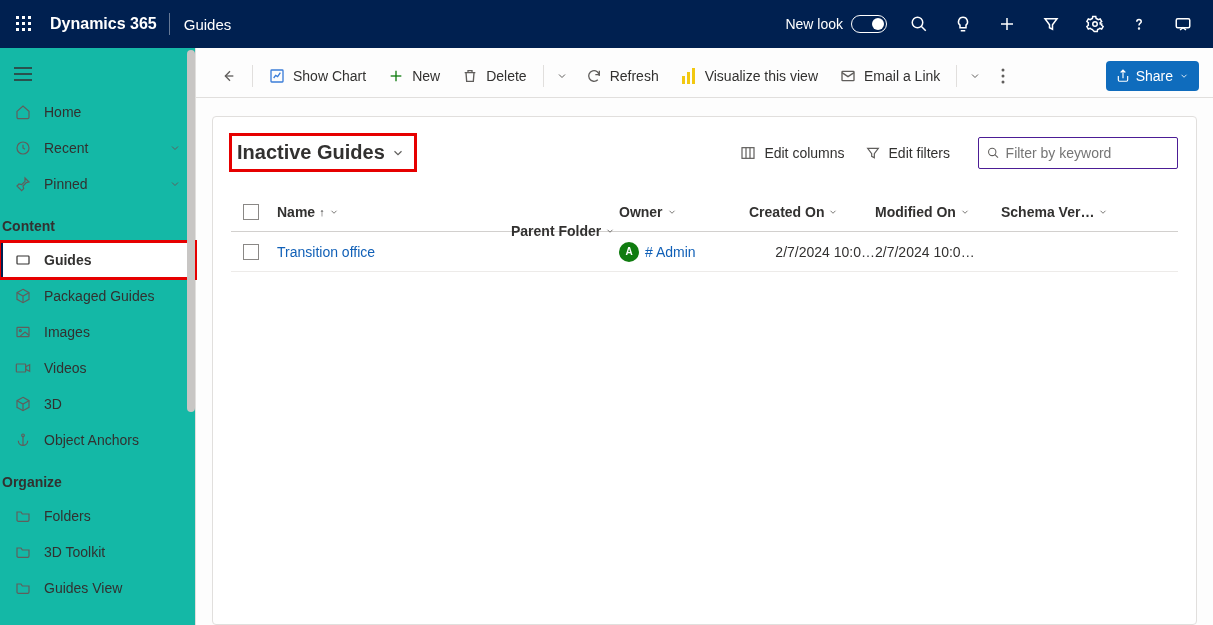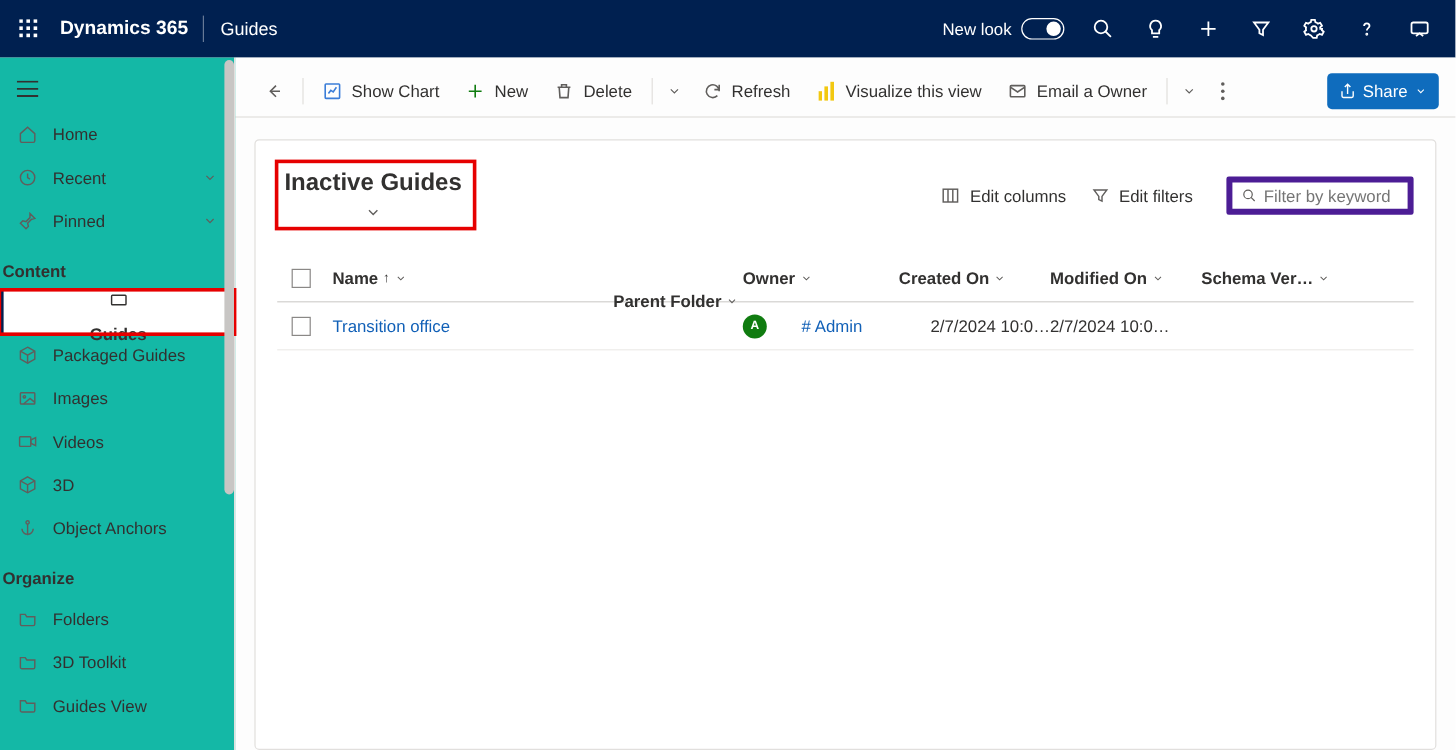--- a/index.html
+++ b/index.html
@@ -24,62 +24,62 @@
   
   
   .sidebar { width: 196px; background:#14b8a6; border-right:1px solid #e1dfdd; display:flex; flex-direction:column; padding-top:6px; position:relative; }
   .sidebar .ham { height:40px; display:flex; align-items:center; padding-left:14px; }
   .nav-item { display:flex; align-items:center; height:36px; padding:0 12px 0 14px; gap:12px; cursor:pointer; color:#323130; }
   .nav-item .ni-icon { width:18px; height:18px; display:flex; align-items:center; justify-content:center; color:#605e5c; }
   .nav-item .ni-label { flex:1; font-size:14px; }
   .nav-item .ni-chev { width:14px; color:#605e5c; }
   .nav-section { padding: 16px 2px 8px; font-weight:600; font-size:14px; color:#323130; }
   .nav-item.active { background:#fff; border-left:3px solid #002050; padding-left:11px; font-weight:600; }
-  .redbox { outline:3px solid #e60000; outline-offset:-1px;flex-direction:column; }
+  .redbox { outline:3px solid #e60000; outline-offset:-1px; }
   .scroll-ind { position:absolute; right:0; top:0; width:8px; height:100%; }
   .scroll-ind::before { content:""; position:absolute; right:0; top:2px; width:8px; height:362px; background:#c8c6c4; border-radius:4px;}
   
   
   .main { flex:1; display:flex; flex-direction:column; background:#fdfdfd; }
   
   .cmdbar { height:44px; margin-top:6px; display:flex; align-items:center; padding:0 14px; gap:2px; border-bottom:1px solid #e1dfdd; }
   .cmdbtn { display:flex; align-items:center; gap:8px; padding:0 10px; height:32px; font-size:14px; cursor:pointer; }
   .cmdbtn .ci { width:16px; height:16px; display:flex; align-items:center; justify-content:center; }
   .vsep2 { width:1px; height:22px; background:#e1dfdd; margin:0 4px; }
   .cmdbar .spacer { flex:1; }
   .sharebtn { background:#0f6cbd; color:#fff; height:30px; border-radius:4px; padding:0 10px 0 10px; display:flex; align-items:center; gap:6px; font-size:14px; }
   .overflow { width:28px; display:flex; justify-content:center; }
   
   .viewpanel { margin:18px 16px 0 16px; border:1px solid #e1dfdd; border-radius:4px; background:#fff; padding:18px 18px 0 18px; flex:1; }
   .viewhead { display:flex; align-items:center; }
   .viewtitle-wrap { outline:3px solid #e60000; padding:6px 10px 6px 6px; display:inline-flex; align-items:center; gap:6px; }
   .viewtitle { font-size:20px; font-weight:600; }
   .viewhead .spacer { flex:1; }
   .headaction { display:flex; align-items:center; gap:8px; padding:0 10px; height:32px; font-size:14px; cursor:pointer; }
-  .searchbox { border:5px solid #4c1d95; border-radius:2px; height:32px; width:156px; display:flex; align-items:center; padding:0 8px; gap:6px; color:#605e5c; margin-left:18px; }
+  .searchbox { border:1px solid #4c1d95; border-radius:2px; height:32px; width:200px; display:flex; align-items:center; padding:0 8px; gap:6px; color:#605e5c; margin-left:18px; }
   .searchbox input { border:none; outline:none; font-size:14px; width:100%; color:#323130; background:transparent;}
   
   
   .grid { margin-top:22px; }
   .grid-header, .grid-row { display:flex; align-items:center; height:40px; border-bottom:1px solid #edebe9; }
   .grid-header { font-weight:600; color:#323130; border-bottom:1px solid #d2d0ce;}
   .col-check { width:40px; display:flex; justify-content:center;}
   .col-name { width:240px; padding-left:6px;}
   .col-parent { width:108px;margin-top:39px;}
   .col-owner { width:130px;}
   .col-created { width:126px;text-align:right;}
   .col-modified { width:126px;}
   .col-schema { width:110px;}
   .colhead { display:flex; align-items:center; gap:4px; }
   .chev-sm { width:10px; height:10px; }
   .checkbox { width:16px; height:16px; border:1px solid #8a8886; background:#fff; }
   .link { color:#1160b7; }
   .owner-cell { display:flex; align-items:center; gap:6px; }
   .avatar { width:20px; height:20px; border-radius:50%; background:#107c10; color:#fff; font-size:10px; display:flex; align-items:center; justify-content:center; font-weight:600;}
-  .hash { color:#1160b7;margin-left:23px; }
+  .hash { color:#1160b7; }
   .sort-arrow { font-size:11px; }
   
   svg { display:block; }
 </style>
 </head>
 <body>
 
 <div class="topbar">
   <div class="waffle">
     <svg width="16" height="16" viewBox="0 0 16 16">
@@ -342,21 +342,21 @@
           </span>
         <span>Visualize this view</span>
       </div>
       <div class="cmdbtn">
         <span class="ci">
             <svg width="16" height="16" viewBox="0 0 24 24" fill="none" stroke="#605e5c" stroke-width="2">
               <rect x="3" y="5" width="18" height="14" rx="1"></rect>
               <path d="M3 7l9 6 9-6"></path>
             </svg>
           </span>
-        <span>Email a Owner</span>
+        <span>Email a Link</span>
       </div>
       <div class="vsep2"></div>
       <div class="cmdbtn" style="padding:0 6px;">
         <svg width="12" height="12" viewBox="0 0 24 24" fill="none" stroke="#605e5c" stroke-width="2">
             <path d="M6 9l6 6 6-6"></path>
           </svg>
       </div>
       <div class="overflow">
         <svg width="4" height="16" viewBox="0 0 4 16" fill="#605e5c">
             <circle cx="2" cy="2" r="1.5"></circle>

